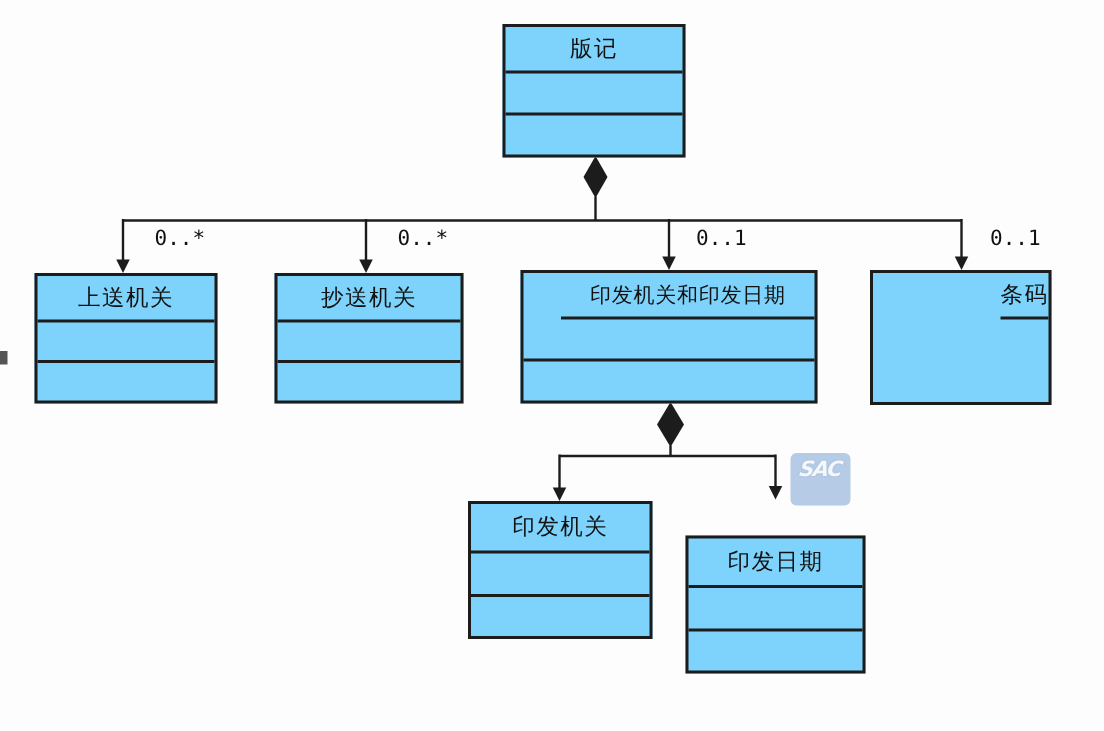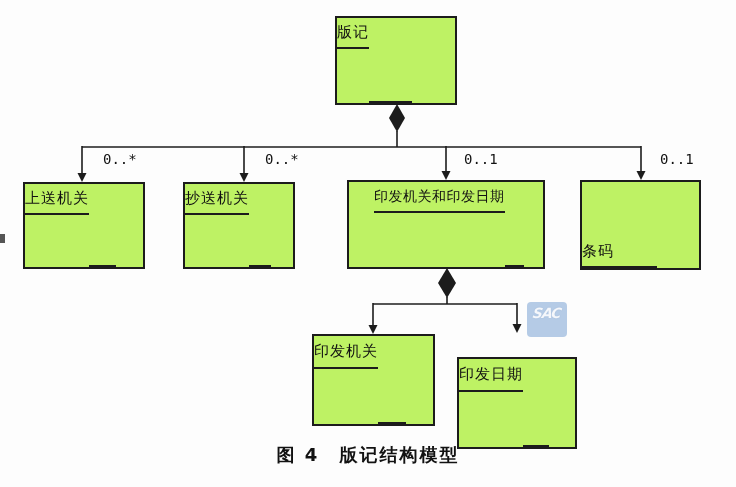--- a/index.html
+++ b/index.html
@@ -22,38 +22,38 @@
     color:var(--line);
     pointer-events:none;
   }
   svg.connectors line{stroke:currentColor;stroke-width:1.6;}
   svg.connectors polygon{fill:currentColor;stroke:none;}
 
   .uml-box{
     position:absolute;
     box-sizing:border-box;
     border:2px solid var(--line);
-    background:#bef264;
-    display:flex;flex-direction:row;
+    background:#7dd3fc;
+    display:flex;flex-direction:column;
   }
   .uml-title{
     box-sizing:border-box;
     height:31px;
     border-bottom:2px solid var(--line);
     display:flex;align-items:center;justify-content:center;
     font-size:15px;
     letter-spacing:1px;
     white-space:nowrap;
   }
   .uml-cell{flex:1;}
   .uml-cell.mid{border-bottom:2px solid var(--line);}
 
   #b-root{left:335px;top:16px;width:122px;height:89px;}
   #b-c1{left:23px;top:182px;width:122px;height:87px;}
-  #b-c2{left:183px;top:182px;width:112px;height:87px;}
+  #b-c2{left:183px;top:182px;width:126px;height:87px;}
   #b-c3{left:347px;top:180px;width:198px;height:89px;}
   #b-c3 .uml-title{font-size:14px;letter-spacing:0.5px;margin-left:25px;}
   #b-c4{left:580px;top:180px;width:121px;height:90px;align-items:flex-end;}
   #b-s1{left:312px;top:334px;width:123px;height:92px;}
   #b-s2{left:457px;top:333px;width:120px;height:92px;margin-top:24px;}
   #b-s1 .uml-title,#b-s2 .uml-title{height:33px;}
 
   .mult{
     position:absolute;
     font-family:"DejaVu Sans Mono",monospace;
@@ -187,15 +187,14 @@
   <div class="mult" id="m2">0..*</div>
   <div class="mult" id="m3">0..1</div>
   <div class="mult" id="m4">0..1</div>
 
   <div class="watermark">
     <span>SAC</span>
   </div>
 
   <div class="scan-artifact"></div>
 
-  <div class="caption">图 4　版记结构模型</div>
 
 </div>
 
 </body></html>

